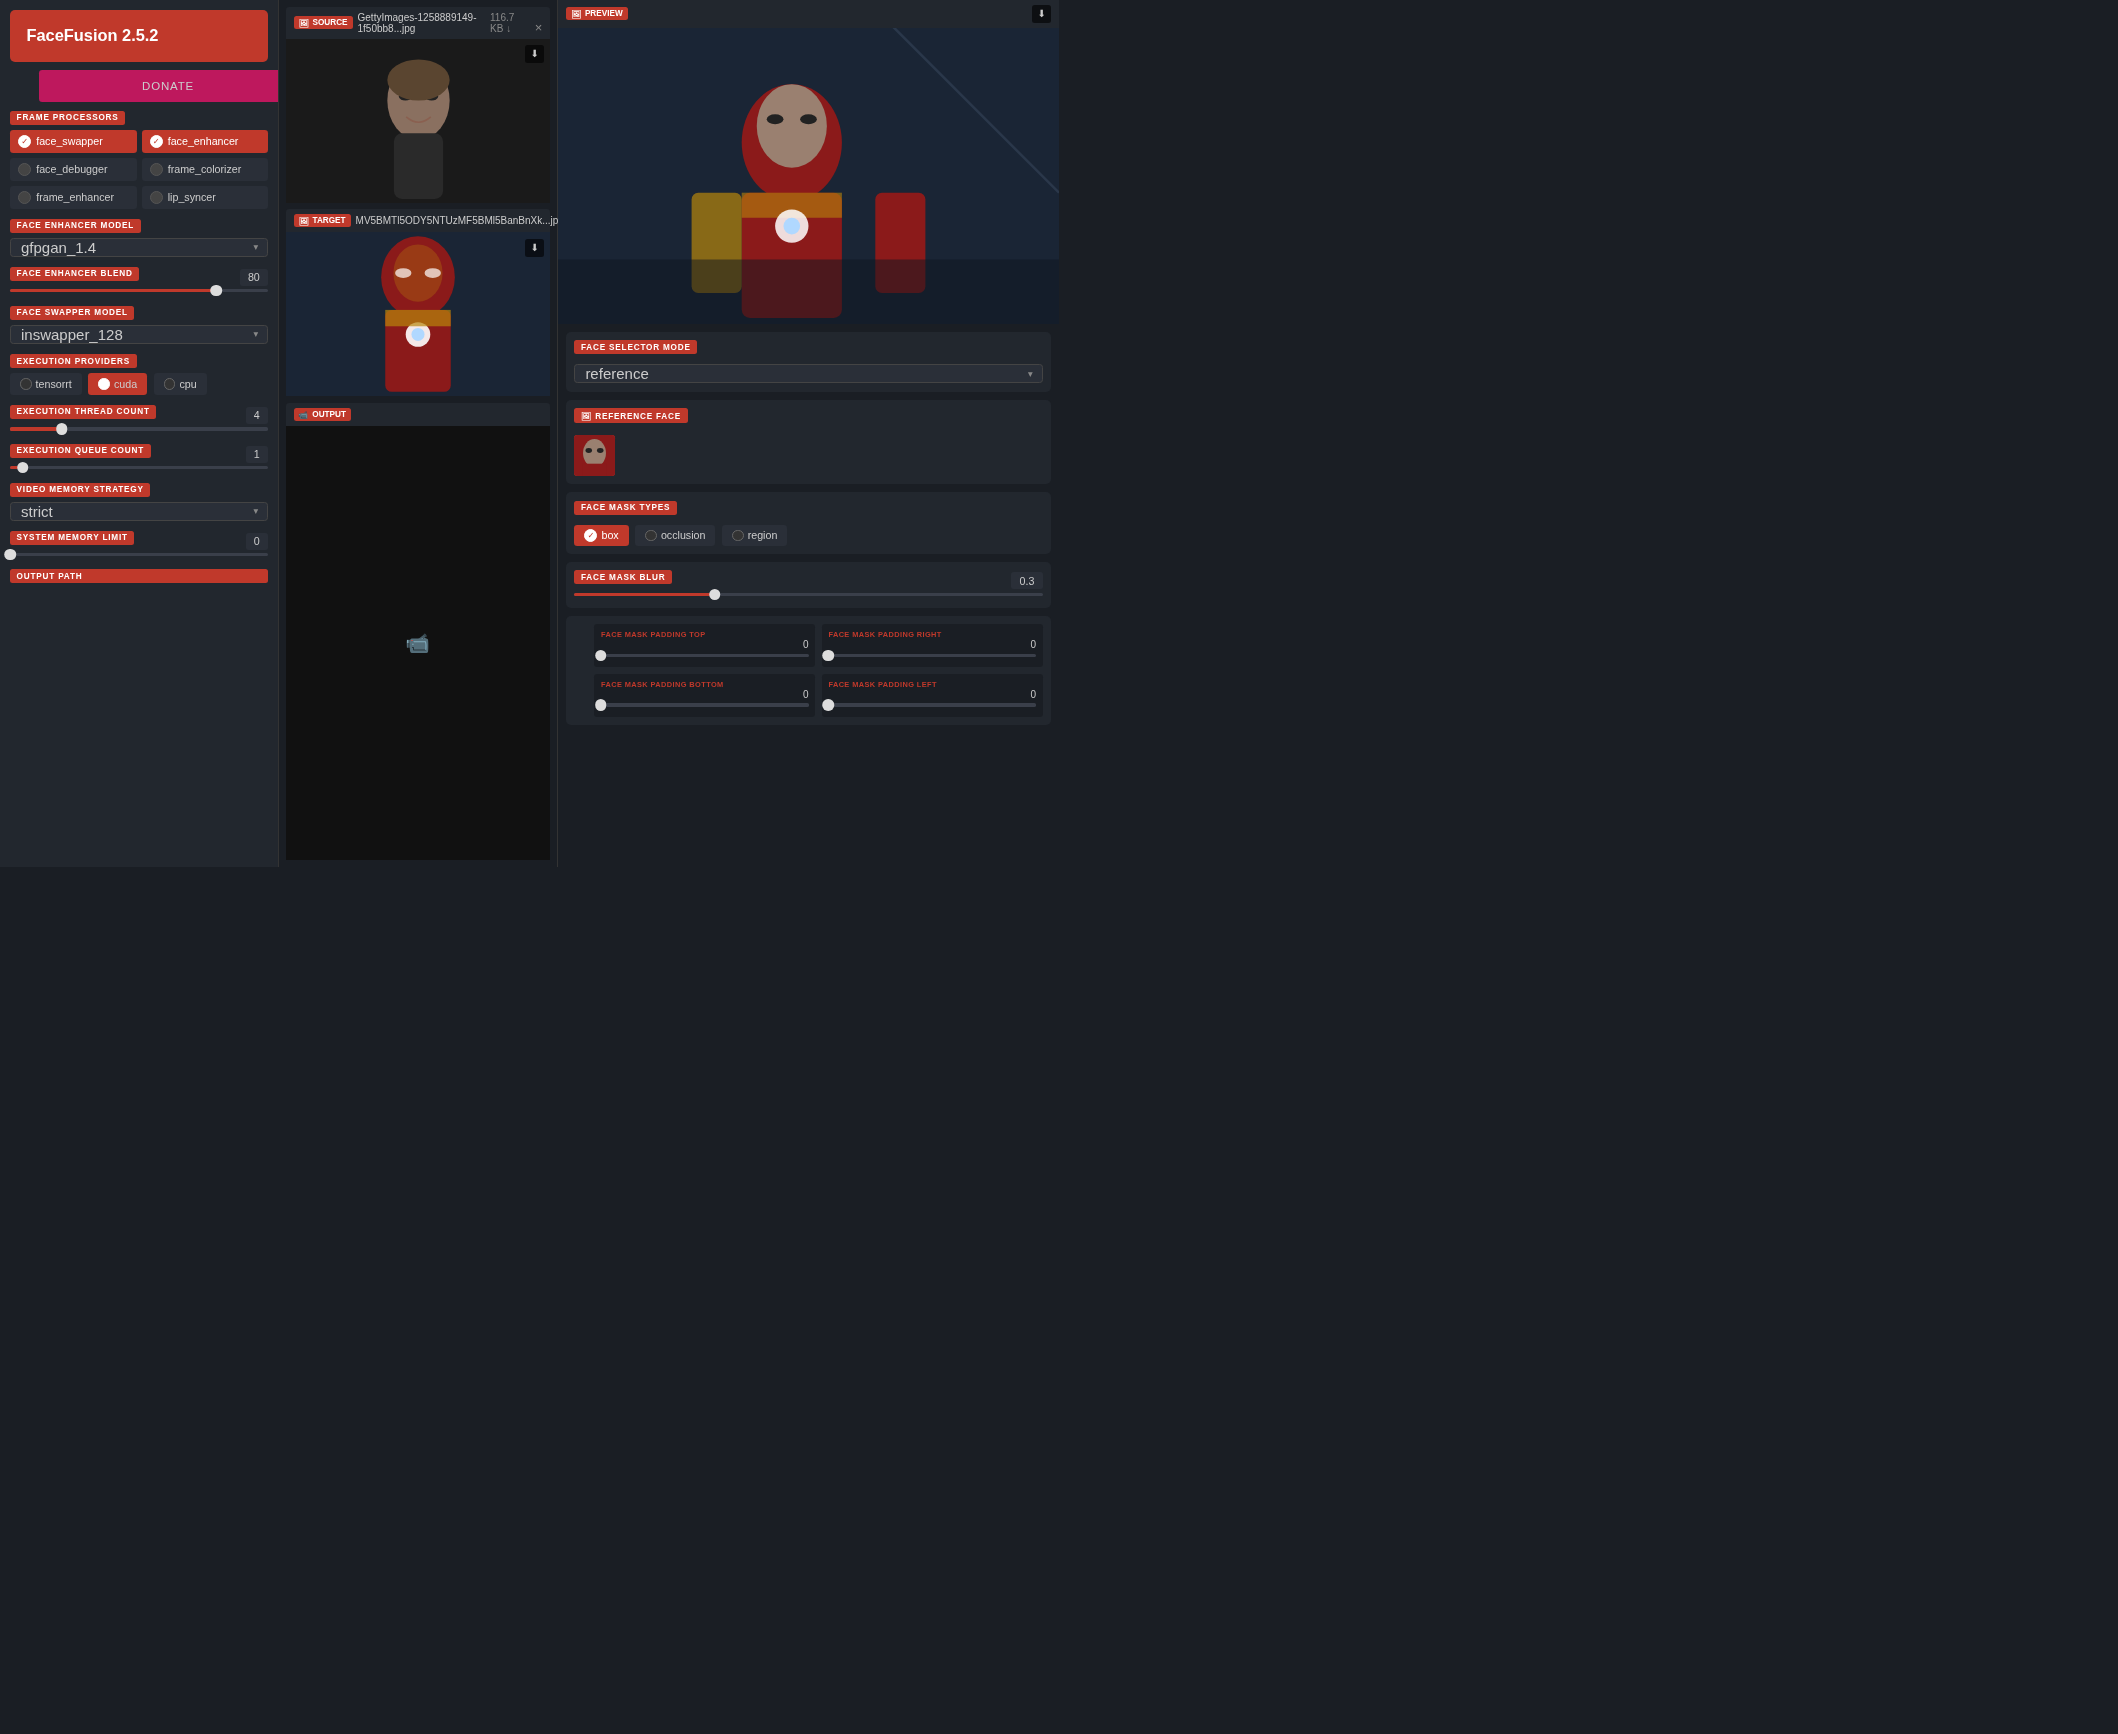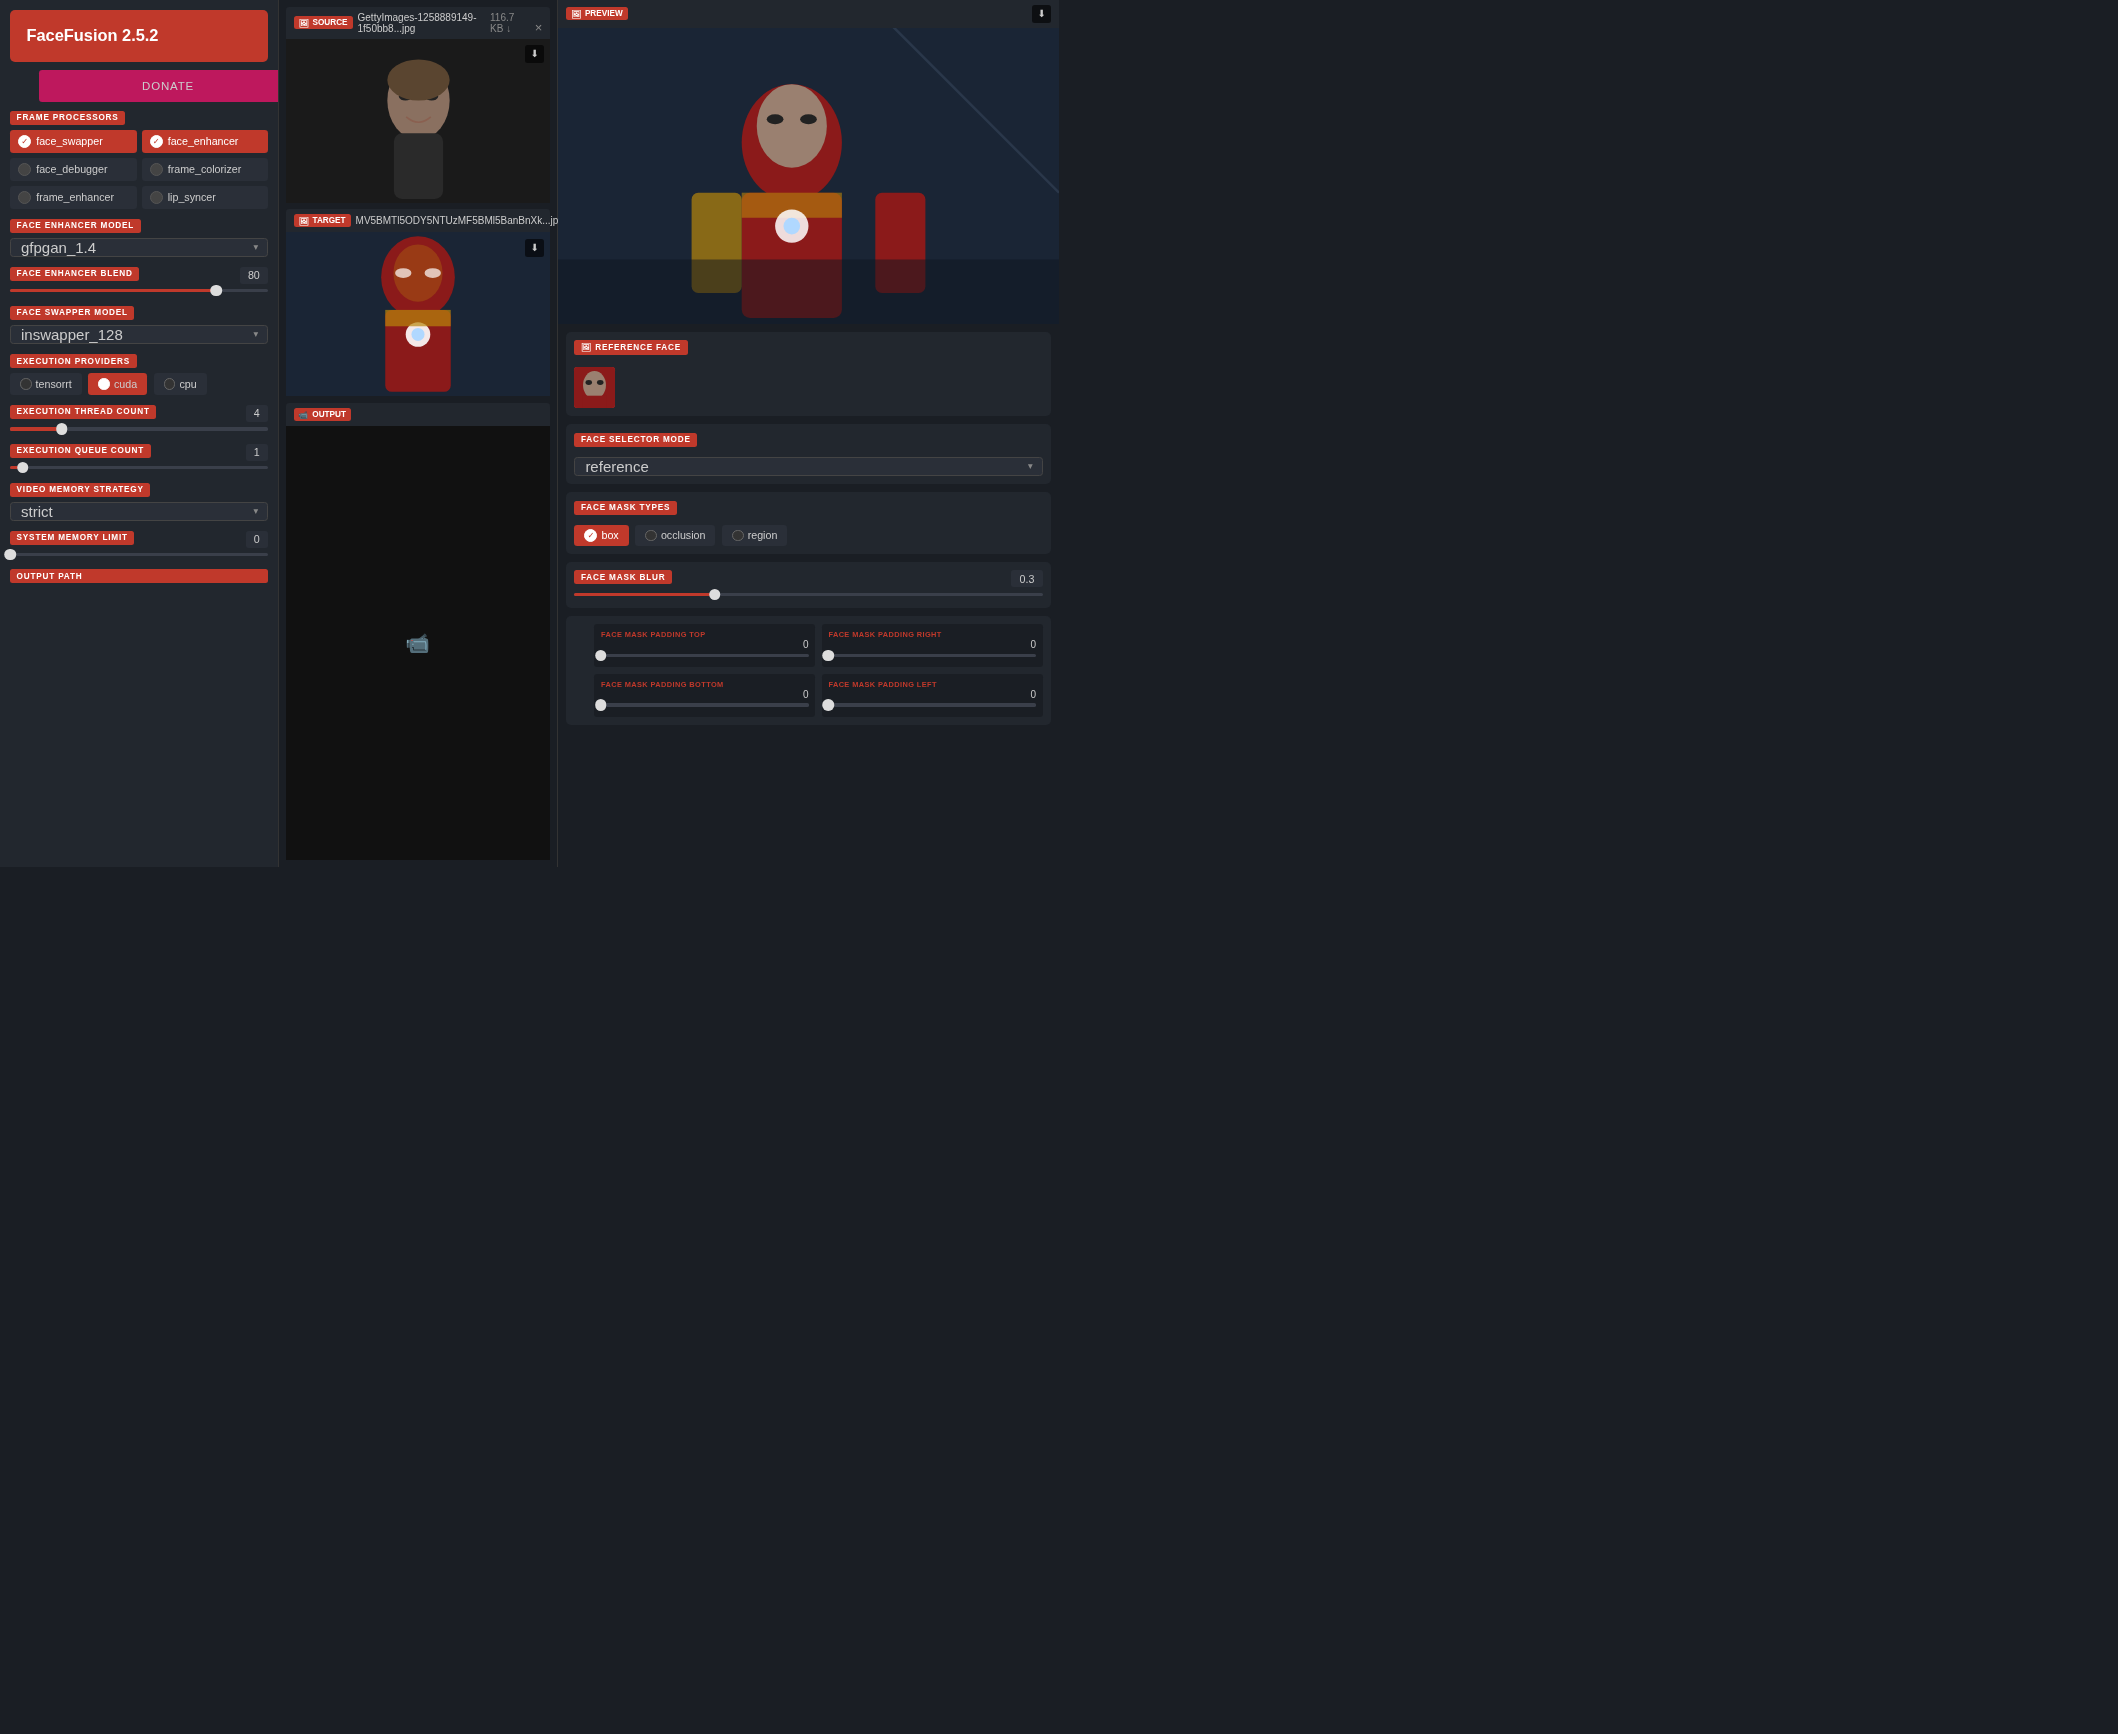--- a/index.html
+++ b/index.html
@@ -135,21 +135,21 @@
       top: 50%;
       transform: translateY(-50%);
       font-size: 8.2px;
       color: #888;
       pointer-events: none;
     }
 
     .value-row {
       display: flex;
       justify-content: space-between;
-      align-items: flex-start;
+      align-items: flex-end;
       margin-bottom: 3.3px;
     }
 
     .value-badge {
       background: #2a2f38;
       color: #ccc;
       padding: 2.5px 8.2px;
       border-radius: 2.5px;
       font-size: 10.7px;
     }
@@ -688,48 +688,48 @@
         <rect x="380" y="200" width="60" height="120" rx="8" fill="#8B1A1A"></rect>
 
         <rect x="0" y="280" width="600" height="80" fill="#0d1520" opacity="0.5"></rect>
         <line x1="400" y1="0" x2="600" y2="200" stroke="#3a4a60" stroke-width="3" opacity="0.5"></line>
       </svg>
     </div>
 
     <div class="right-controls">
 
       <div class="control-card">
+        <div class="section-label">FACE SELECTOR MODE</div>
+        <div class="dropdown-wrapper" style="margin-top:5px;">
+          <select class="dropdown">
+            <option>reference</option>
+            <option>one</option>
+            <option>many</option>
+          </select>
+        </div>
+      </div>
+
+      <div class="control-card">
         <div class="section-label">
           <span>🖼</span>
           <span>REFERENCE FACE</span>
         </div>
         <div style="margin-top:6.6px;">
           <div class="ref-face-thumb">
             <svg width="41" height="41" viewBox="0 0 50 50">
               <rect width="50" height="50" fill="#8B1A1A"></rect>
               <ellipse cx="25" cy="22" rx="14" ry="17" fill="#9a8070"></ellipse>
               <ellipse cx="18" cy="19" rx="4" ry="3" fill="#222"></ellipse>
               <ellipse cx="32" cy="19" rx="4" ry="3" fill="#222"></ellipse>
               <rect x="10" y="35" width="30" height="15" fill="#8B1A1A"></rect>
             </svg>
           </div>
         </div>
       </div>
 
-      <div class="control-card">
-        <div class="section-label">FACE SELECTOR MODE</div>
-        <div class="dropdown-wrapper" style="margin-top:5px;">
-          <select class="dropdown">
-            <option>reference</option>
-            <option>one</option>
-            <option>many</option>
-          </select>
-        </div>
-      </div>
-
 
       <div class="control-card">
         <div class="section-label">FACE MASK TYPES</div>
         <div class="mask-types-row">
           <div class="mask-type-item active">
             <div class="check-circle checked">✓</div>
             <span>box</span>
           </div>
           <div class="mask-type-item">
             <div class="radio-circle"></div>

